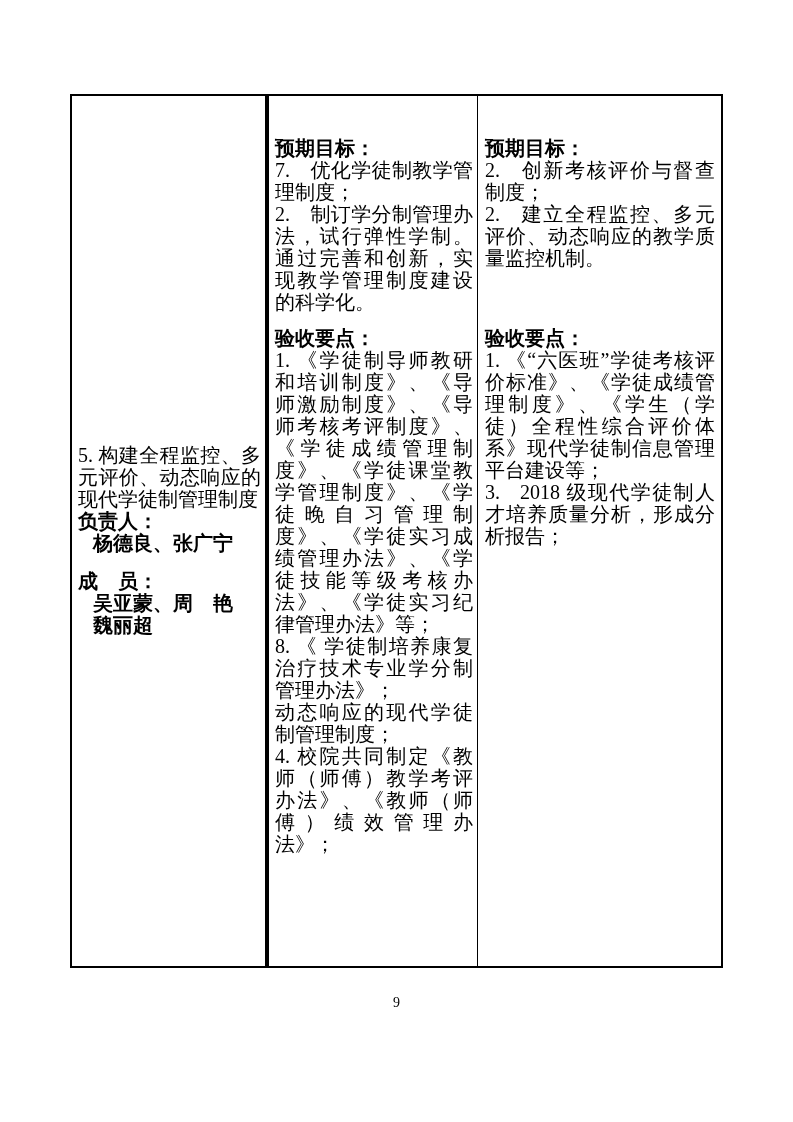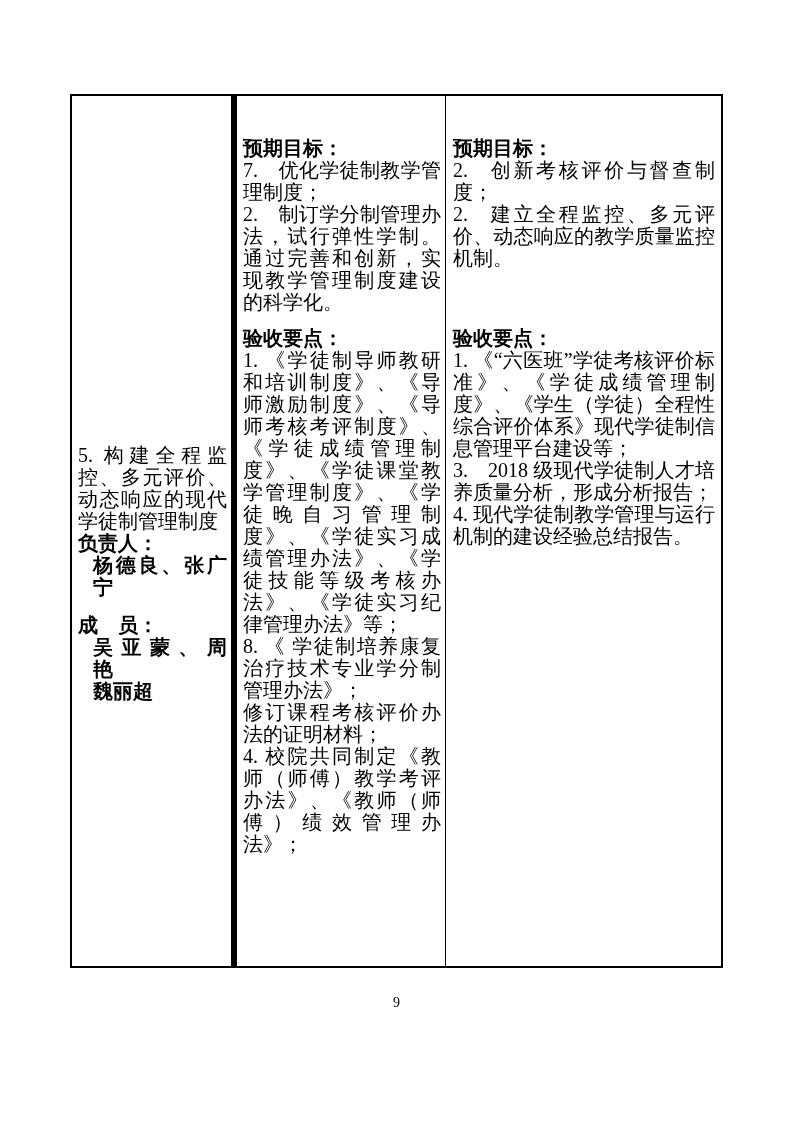--- a/index.html
+++ b/index.html
@@ -25,22 +25,22 @@
     border: 2px solid #000000;
     box-sizing: border-box;
     display: flex;
   }
   .cell {
     position: relative;
     height: 100%;
     box-sizing: border-box;
   }
   .cell-task {
-    width: 165px;
-    border-right: 6px solid #000000;
+    width: 197px;
+    border-right: 4px solid #000000;
   }
   .cell-middle {
     width: 209px;
     border-right: 1px solid #000000;
   }
   .cell-right {
     flex: 1;
   }
   .block {
     position: absolute;
@@ -95,36 +95,35 @@
     <div class="cell cell-middle">
       <div class="block" style="top:41px;">
         <p class="heading">预期目标：</p>
         <p>7. 优化学徒制教学管理制度；</p>
         <p>2. 制订学分制管理办法，试行弹性学制。通过完善和创新，实现教学管理制度建设的科学化。</p>
       </div>
       <div class="block" style="top:231px;">
         <p class="heading">验收要点：</p>
         <p>1. 《学徒制导师教研和培训制度》、《导师激励制度》、《导师考核考评制度》、《学徒成绩管理制度》、《学徒课堂教学管理制度》、《学徒晚自习管理制度》、《学徒实习成绩管理办法》、《学徒技能等级考核办法》、《学徒实习纪律管理办法》等；</p>
         <p>8. 《 学徒制培养康复治疗技术专业学分制管理办法》；</p>
-        <p>修订课程考核评价办法的证明材料；</p>
+        <p>动态响应的现代学徒制管理制度；</p>
         <p>4. 校院共同制定《教师（师傅）教学考评办法》、《教师（师傅）绩效管理办法》；</p>
       </div>
     </div>
 
     <div class="cell cell-right">
       <div class="block" style="top:41px; left:7px; right:6px;">
         <p class="heading">预期目标：</p>
         <p>2. 创新考核评价与督查制度；</p>
         <p>2. 建立全程监控、多元评价、动态响应的教学质量监控机制。</p>
       </div>
       <div class="block" style="top:231px; left:7px; right:6px;">
         <p class="heading">验收要点：</p>
         <p>1. 《“六医班”学徒考核评价标准》、《学徒成绩管理制度》、《学生（学徒）全程性综合评价体系》现代学徒制信息管理平台建设等；</p>
         <p>3. 2018 级现代学徒制人才培养质量分析，形成分析报告；</p>
-        <p>4. 现代学徒制教学管理与运行机制的建设经验总结报告。</p>
       </div>
     </div>
 
   </div>
 
   <div class="page-number">9</div>
 
 </div>
 
 </body></html>

